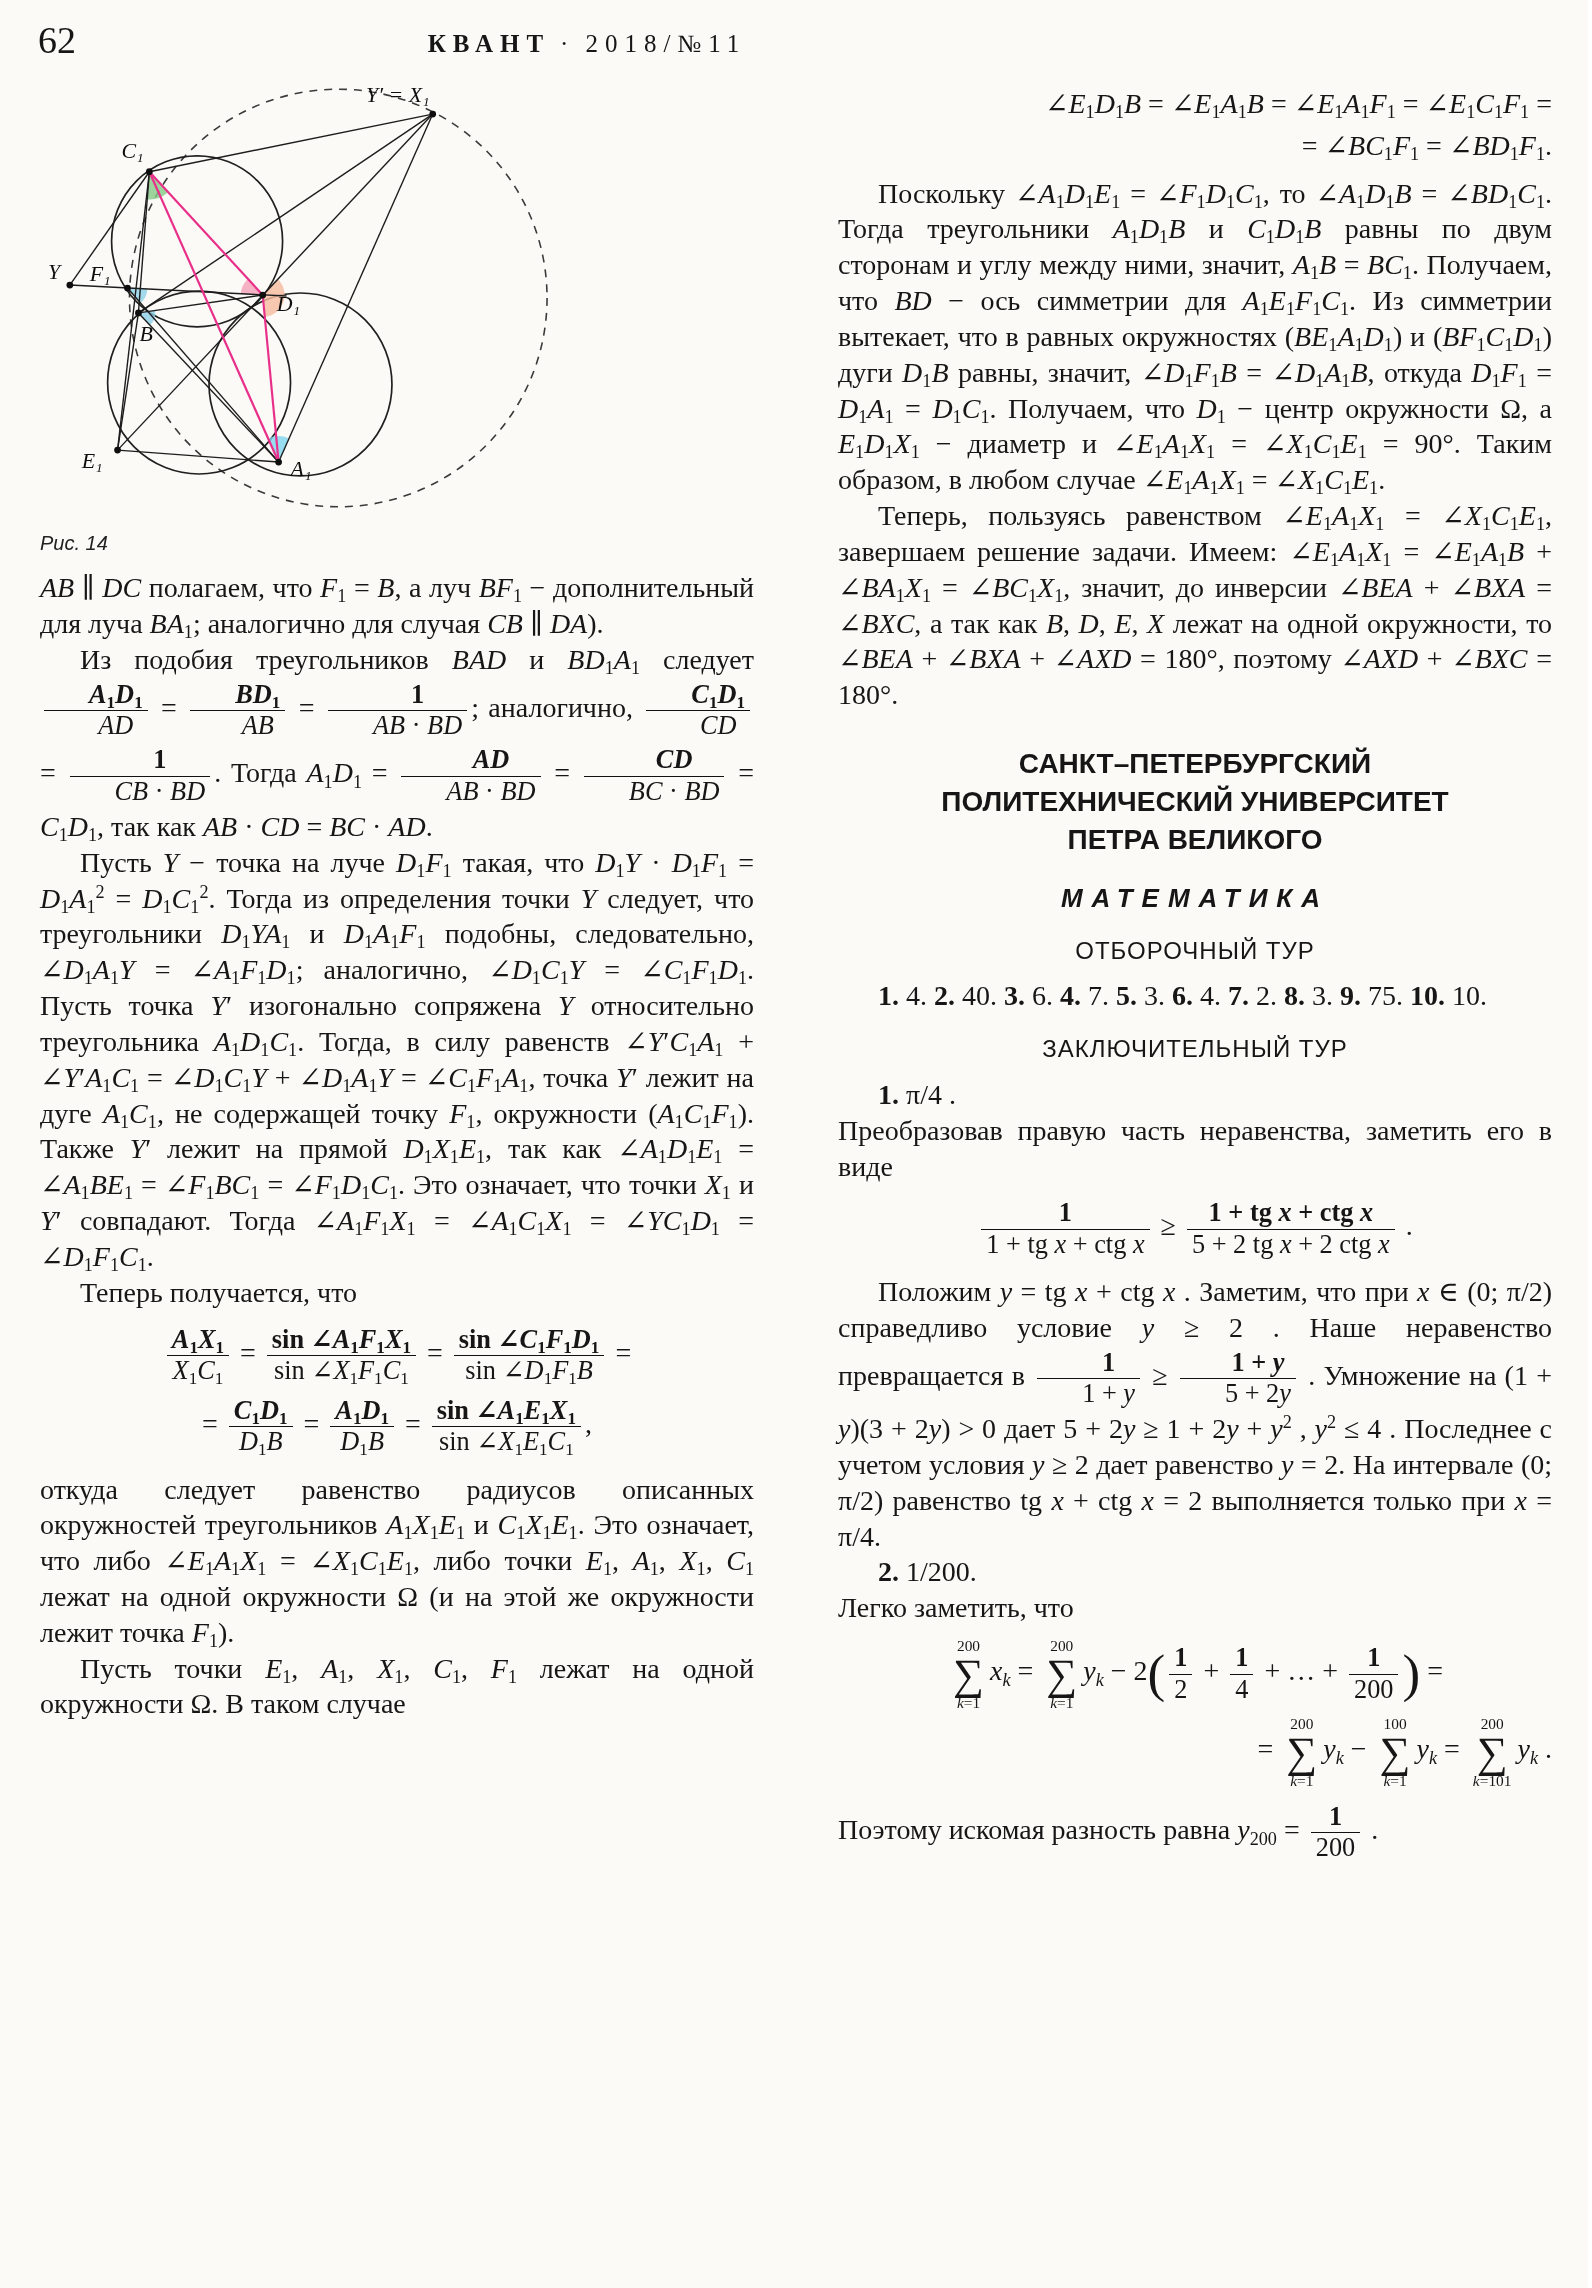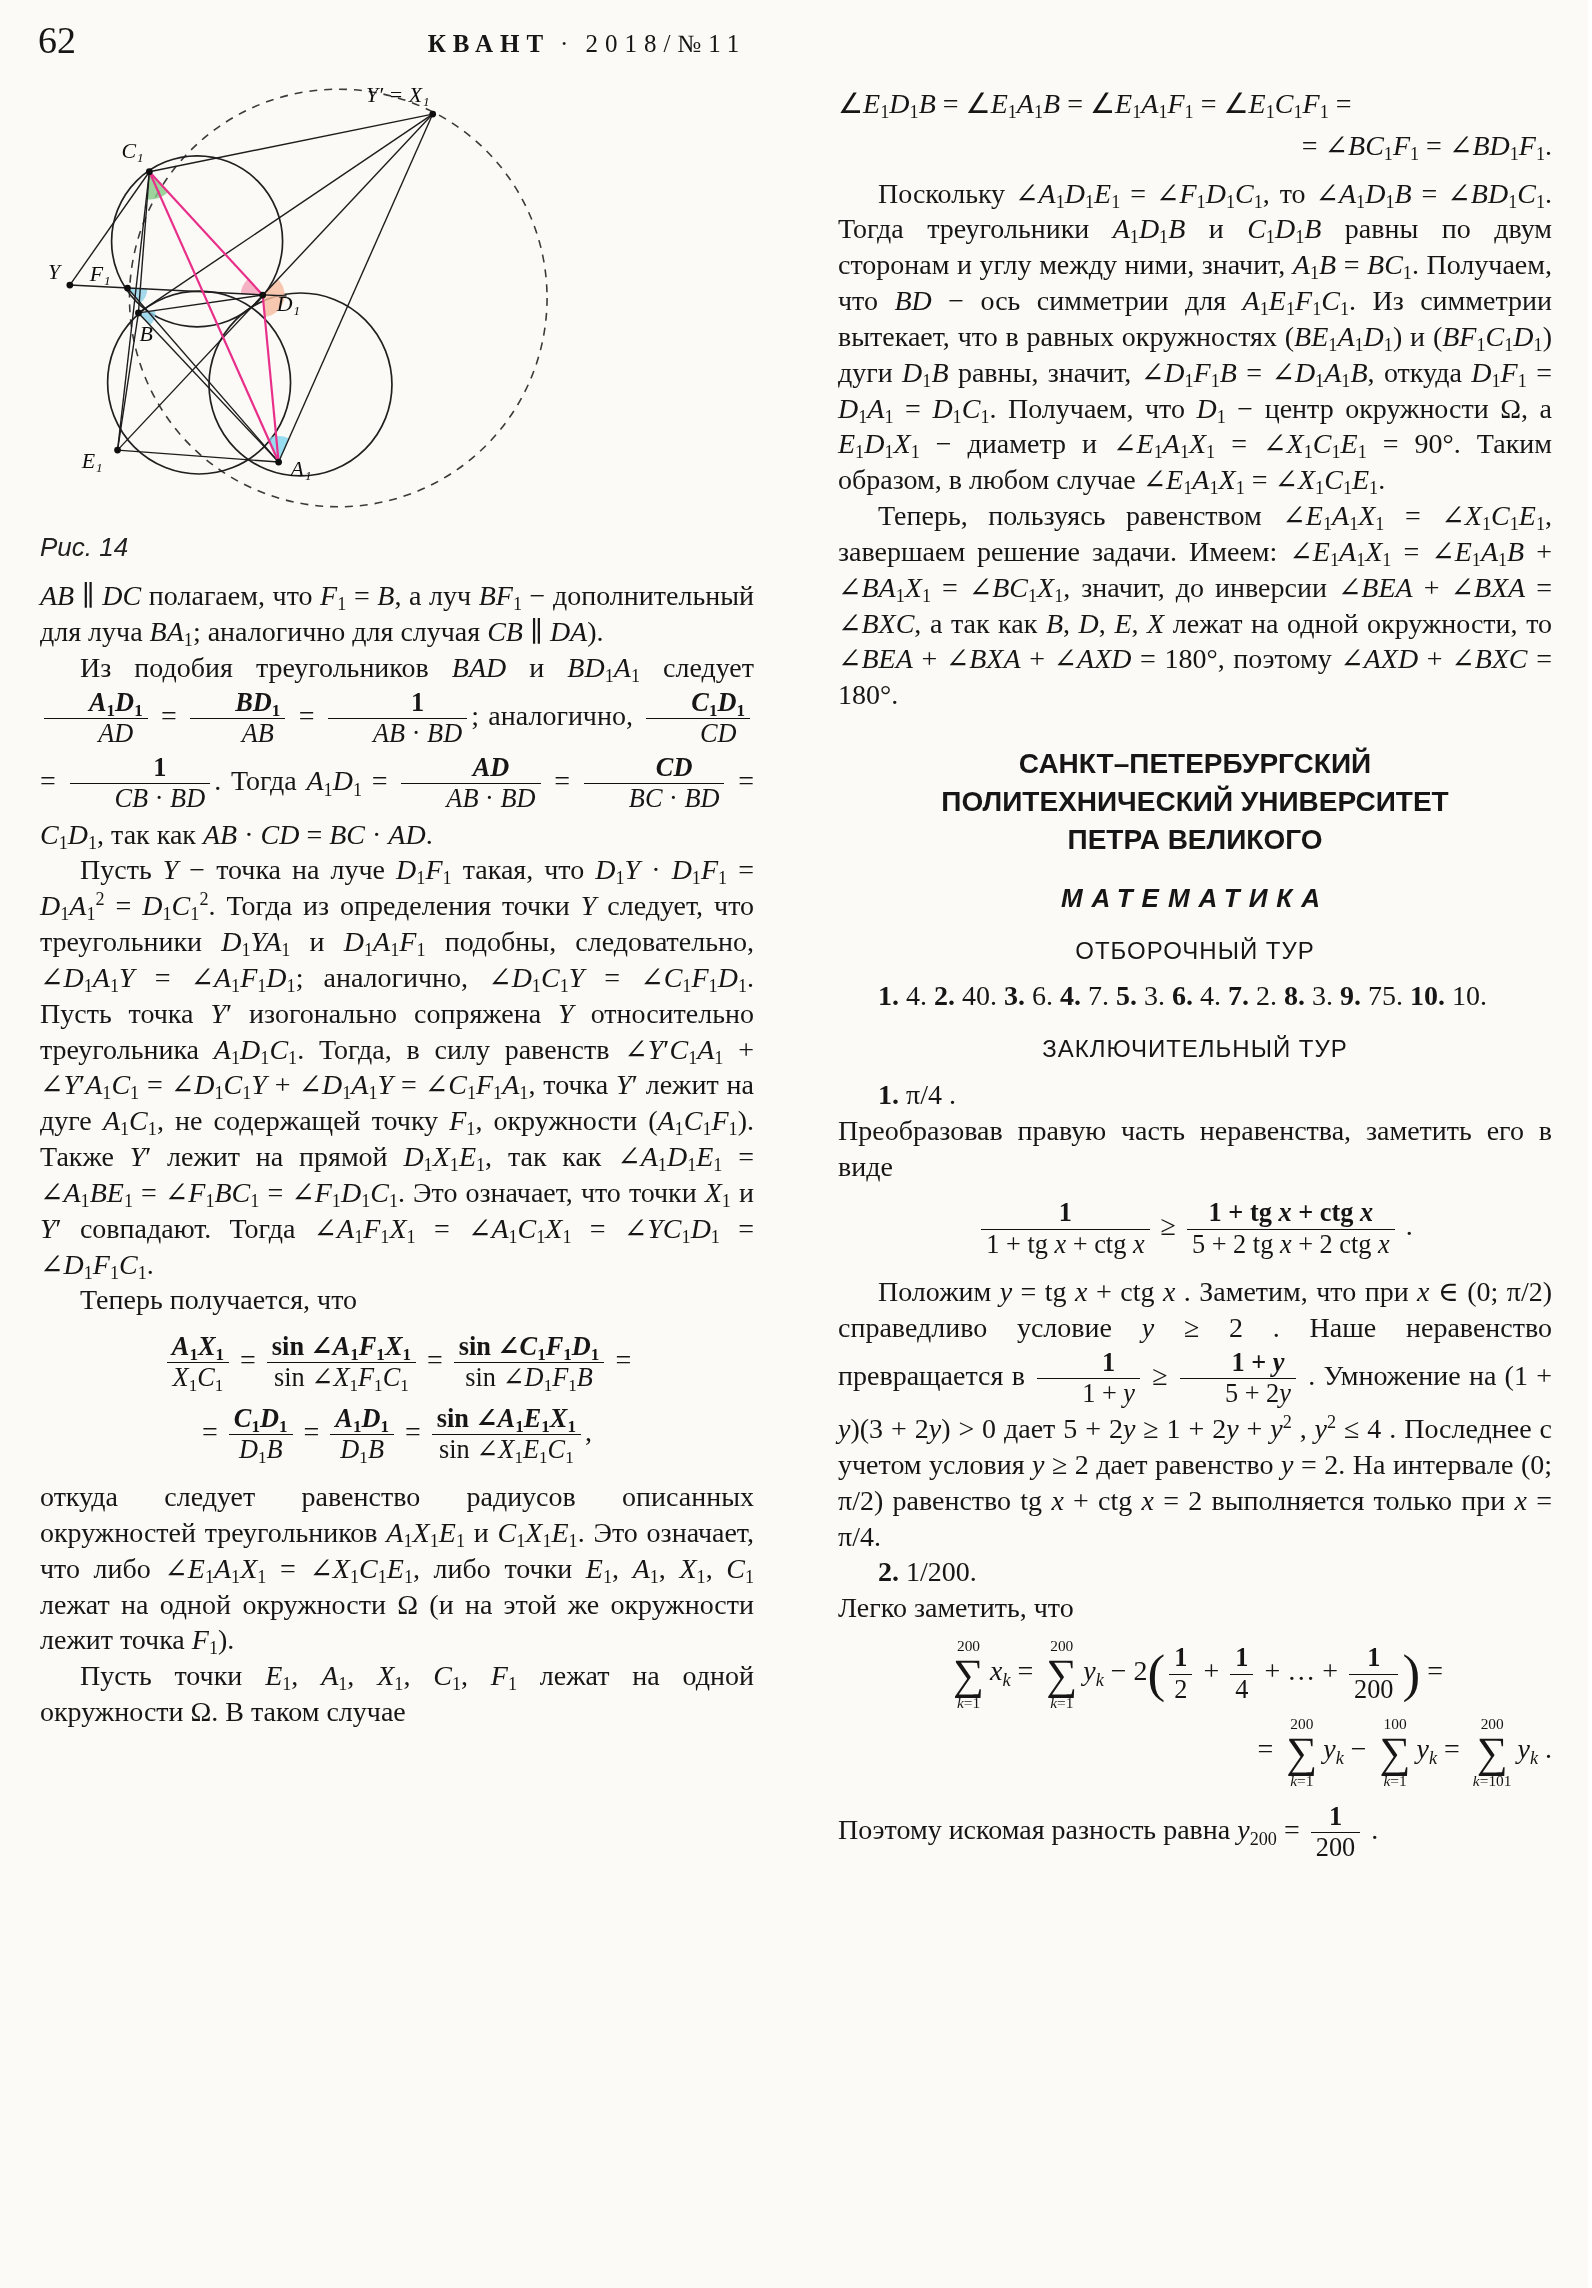--- a/index.html
+++ b/index.html
@@ -9,29 +9,29 @@
   .runhead{position:absolute;left:0;top:30px;width:1174px;text-align:center;font-size:25px;letter-spacing:7px;white-space:nowrap;}
   .rh-title{font-weight:bold;}
   .rh-sep{margin:0 10px;}
   .col{position:absolute;top:74px;width:714px;text-align:justify;line-height:1.28;}
   .colL{left:40px;}
   .colR{left:838px;}
   p{margin:0;}
   .ind{text-indent:40px;}
   .noind{text-indent:0;}
   .fig{margin:0 0 14px 0;}
-  figcaption{font-family:"Liberation Sans","DejaVu Sans",sans-serif;font-style:italic;font-size:26px;margin-top:2px;color:#222;text-align:left;}
+  figcaption{font-family:"Liberation Sans","DejaVu Sans",sans-serif;font-style:italic;font-size:20px;margin-top:2px;color:#222;text-align:left;}
   .figsvg .dash{fill:none;stroke:#3a3a3a;stroke-width:1.6;stroke-dasharray:8 7;}
   .figsvg .circ{fill:none;stroke:#202020;stroke-width:1.7;}
   .figsvg .lines line{stroke:#1d1d1d;stroke-width:1.4;}
   .figsvg .pts circle{fill:#0e0e0e;}
   .figsvg .lbl text{font-family:"Liberation Serif","DejaVu Serif",serif;font-style:italic;font-size:22px;fill:#0e0e0e;}
   .formula{text-align:center;margin:12px 0;}
   .formula .fl{margin:6px 0;}
-  .tal{text-align:left;font-family:Liberation Serif, serif;}
+  .tal{text-align:right;}
   .tar{text-align:right;}
   .fr{display:inline-block;vertical-align:middle;text-align:center;font-size:0.94em;line-height:1.15;margin:2px 4px;}
   .fr>span{display:block;padding:0 5px;}
   .fr>span:first-child{border-bottom:1.6px solid #111;font-weight:bold;}
   sub{font-size:65%;vertical-align:-0.3em;line-height:0;}
   sup{font-size:65%;vertical-align:0.55em;line-height:0;}
   .sum{display:inline-flex;flex-direction:column;align-items:center;vertical-align:middle;line-height:1;margin:0 6px;}
   .sum .t{font-size:0.55em;}
   .sum .s{font-size:1.55em;line-height:0.95;}
   .sum .b{font-size:0.55em;}

